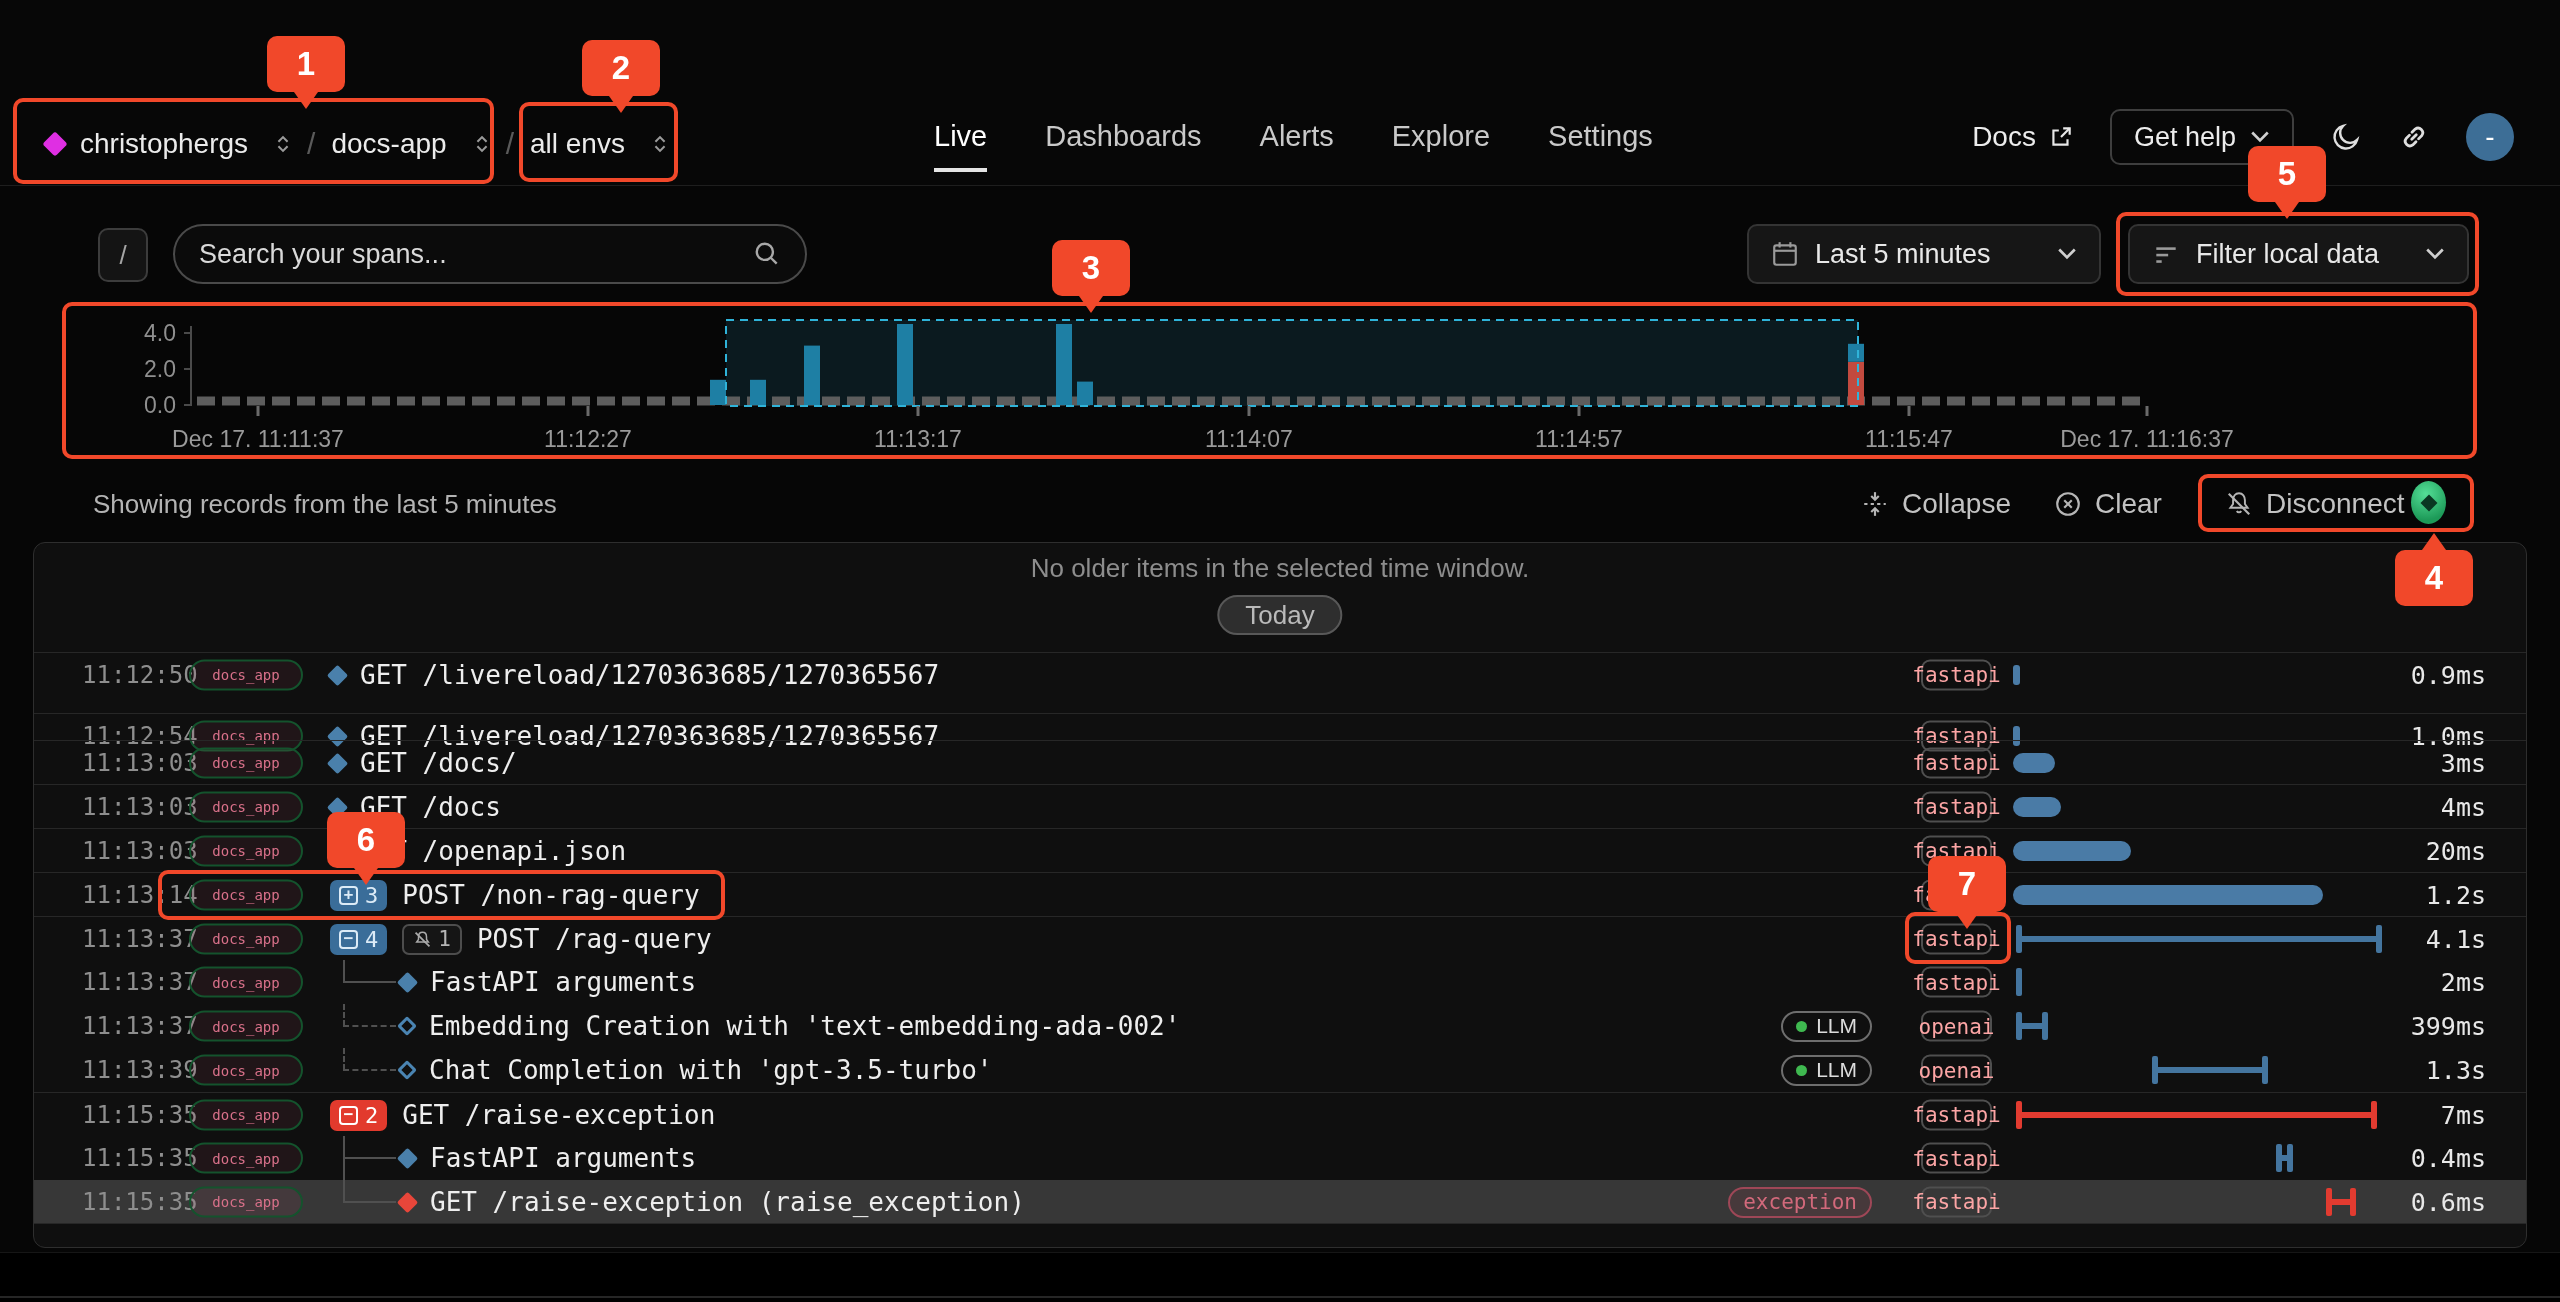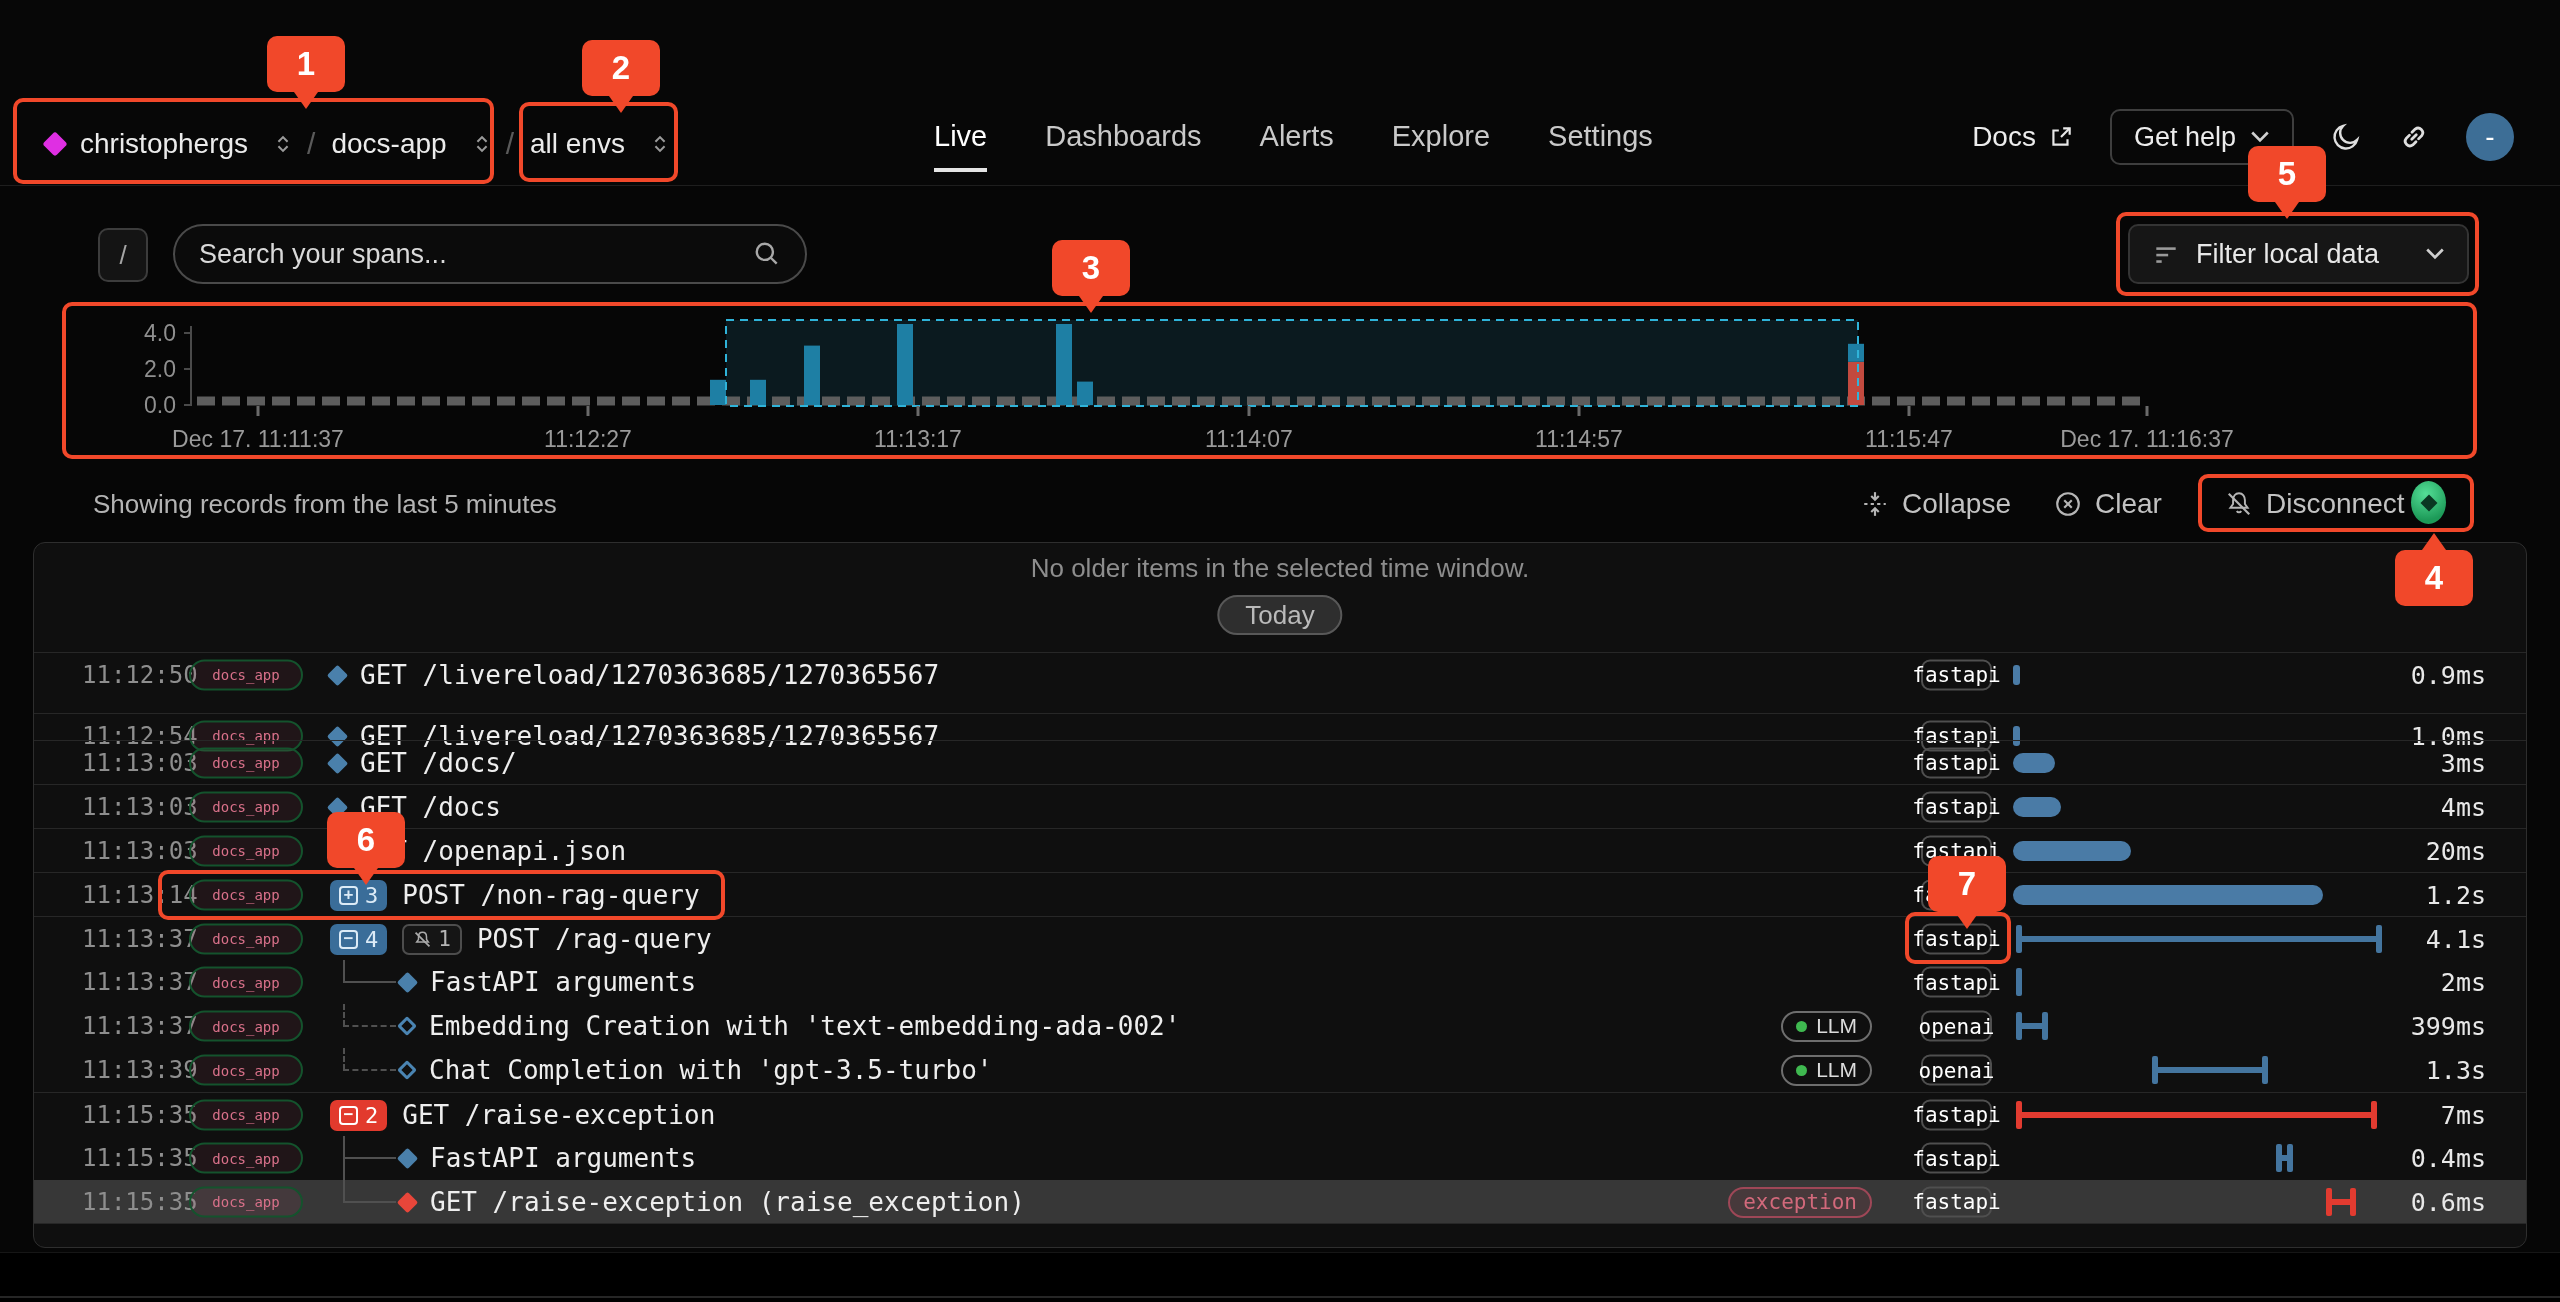--- a/index.html
+++ b/index.html
@@ -87,21 +87,21 @@
   .conn.dash::before { border-left-style:dashed; }
   .conn.dash::after  { border-top-style:dashed; }
   .pre { position:absolute; right:654px; top:0; height:44px; display:flex; align-items:center; gap:14px; }
   .llm { height:31px; border:2px solid #6e6e6e; border-radius:17px; display:flex; align-items:center; gap:9px;
          padding:0 13px; color:#dcdcdc; font-size:21px; }
   .llm i { width:11px; height:11px; border-radius:50%; background:#3fb950; }
   .exc { height:31px; border:2px solid #9e4757; border-radius:17px; background:rgba(190,70,90,.12);
          display:flex; align-items:center; padding:0 13px; color:#d2697b; font-size:21px;
          font-family:"DejaVu Sans Mono",monospace; }
   .tech { position:absolute; left:1887px; top:50%; transform:translateY(-50%); width:71px; height:31px;
-          border:2px solid #4f4f4f; border-radius:9px; color:#ffffff; font-size:21px; display:flex;
+          border:2px solid #4f4f4f; border-radius:9px; color:#fca5a5; font-size:21px; display:flex;
           align-items:center; justify-content:center; font-family:"DejaVu Sans Mono",monospace; }
   .bar-pill { position:absolute; top:12px; height:20px; border-radius:10px; background:#4a7ba6; }
   .ibeam { position:absolute; top:8px; height:28px; }
   .ibeam .mid { position:absolute; left:0; right:0; top:11px; height:6px; }
   .ibeam .cap { position:absolute; top:0; width:6px; height:28px; border-radius:2px; }
   .ibeam.blue .mid,.ibeam.blue .cap { background:#44759f; }
   .ibeam.red .mid,.ibeam.red .cap { background:#e23b30; }
   .dur { position:absolute; right:40px; top:50%; transform:translateY(-50%); font-size:25px; color:#e8e8e8; }
 
   .foot { position:absolute; left:0; bottom:0; width:100%; height:50px; background:#000; border-top:1px solid #161616; }
@@ -196,20 +196,33 @@
     <span>/</span>
   </div>
   <div class="search">
     <input type="text" placeholder="Search your spans..." style="">
     <svg width="28" height="28" viewBox="0 0 26 26">
         <circle cx="11" cy="11" r="7.5" fill="none" stroke="#a8a8a8" stroke-width="2.2"></circle>
         <line x1="16.5" y1="16.5" x2="22" y2="22" stroke="#a8a8a8" stroke-width="2.2"></line>
       </svg>
   </div>
 
+  <div class="btn" id="btn-range">
+    <svg width="28" height="28" viewBox="0 0 26 26">
+        <rect x="3" y="5" width="20" height="18" rx="2" fill="none" stroke="#9a9a9a" stroke-width="2"></rect>
+        <line x1="8" y1="2" x2="8" y2="7" stroke="#9a9a9a" stroke-width="2"></line>
+        <line x1="18" y1="2" x2="18" y2="7" stroke="#9a9a9a" stroke-width="2"></line>
+        <line x1="3" y1="10" x2="23" y2="10" stroke="#9a9a9a" stroke-width="2"></line>
+      </svg>
+    <span>Last 5 minutes</span>
+    <span class="grow"></span>
+    <svg width="20" height="14" viewBox="0 0 18 12">
+        <polyline points="2,2 9,9 16,2" fill="none" stroke="#cfcfcf" stroke-width="2.4"></polyline>
+      </svg>
+  </div>
 
   <div class="btn" id="btn-filter">
     <svg width="28" height="28" viewBox="0 0 26 26">
         <line x1="4" y1="8" x2="22" y2="8" stroke="#9a9a9a" stroke-width="2.4"></line>
         <line x1="4" y1="14" x2="15" y2="14" stroke="#9a9a9a" stroke-width="2.4"></line>
         <line x1="4" y1="20" x2="9" y2="20" stroke="#9a9a9a" stroke-width="2.4"></line>
       </svg>
     <span>Filter local data</span>
     <span class="grow"></span>
     <svg width="20" height="14" viewBox="0 0 18 12">

